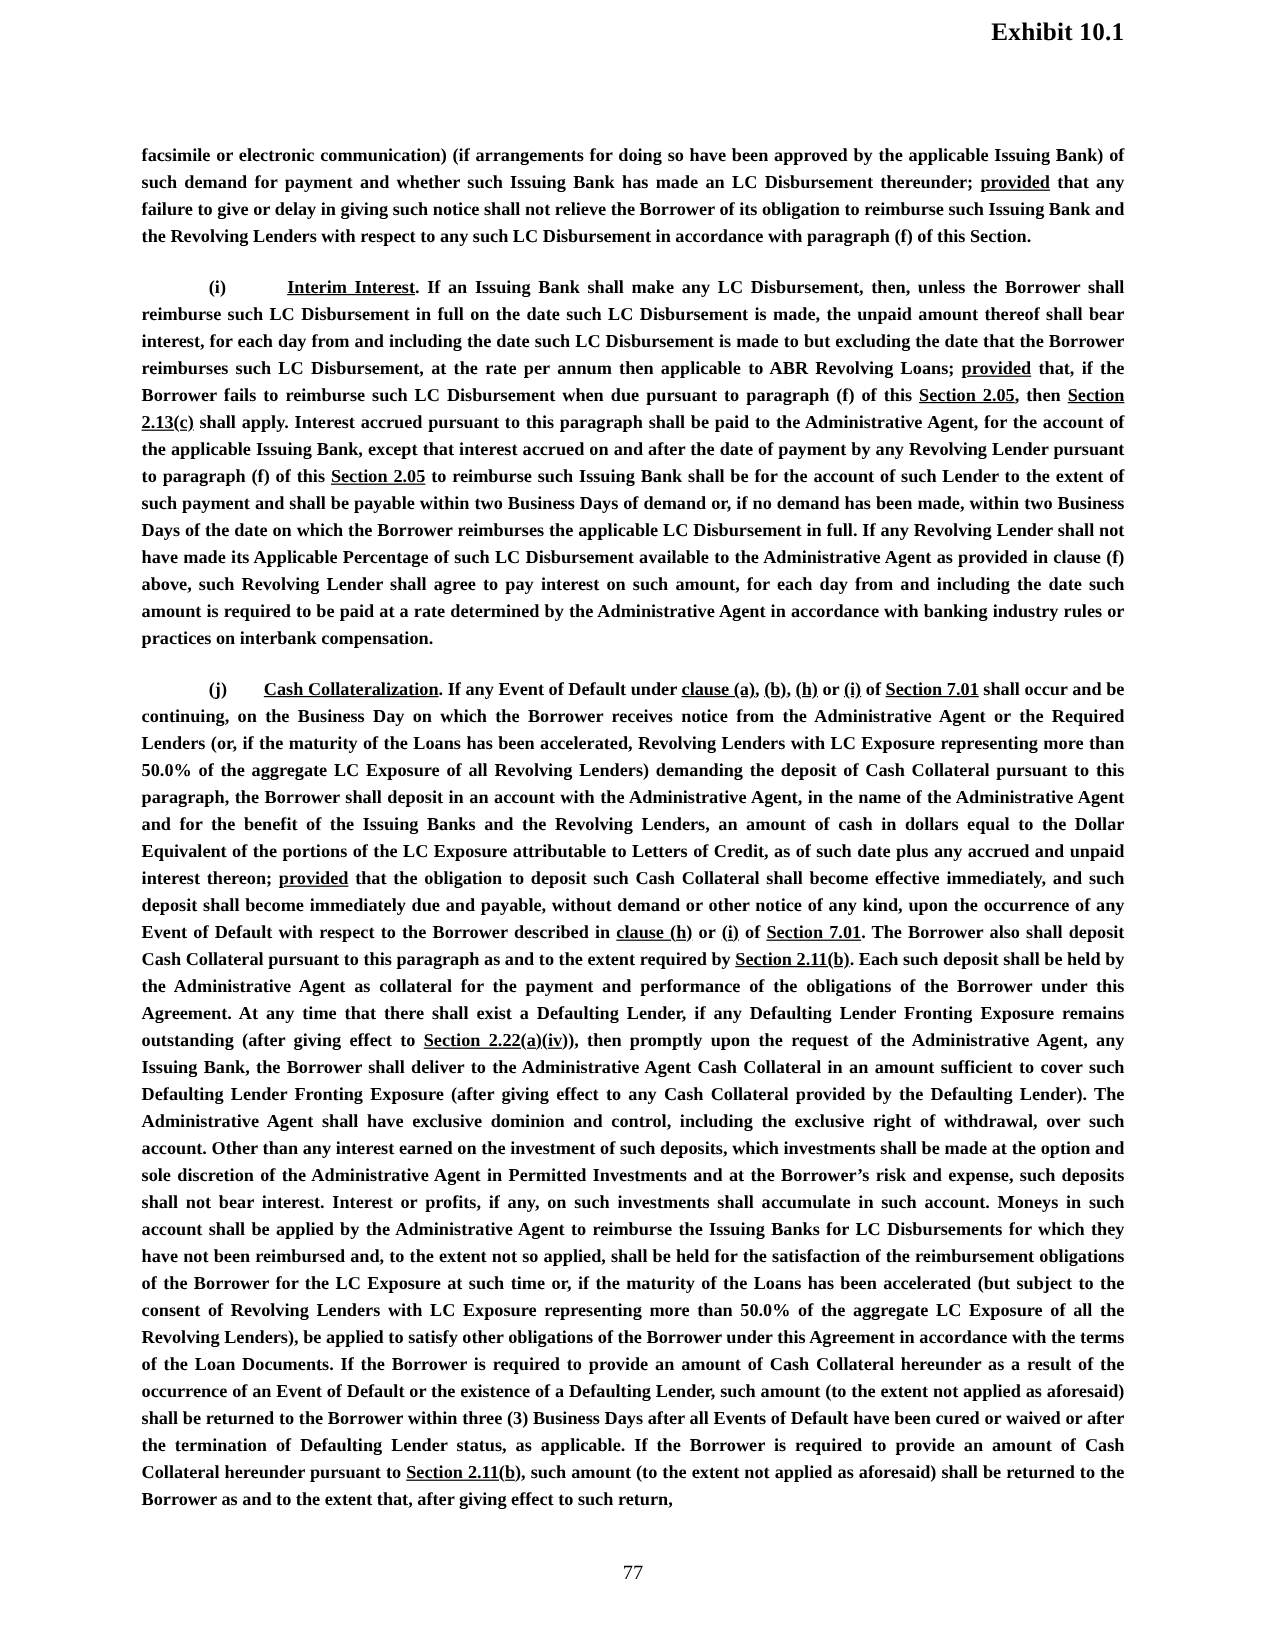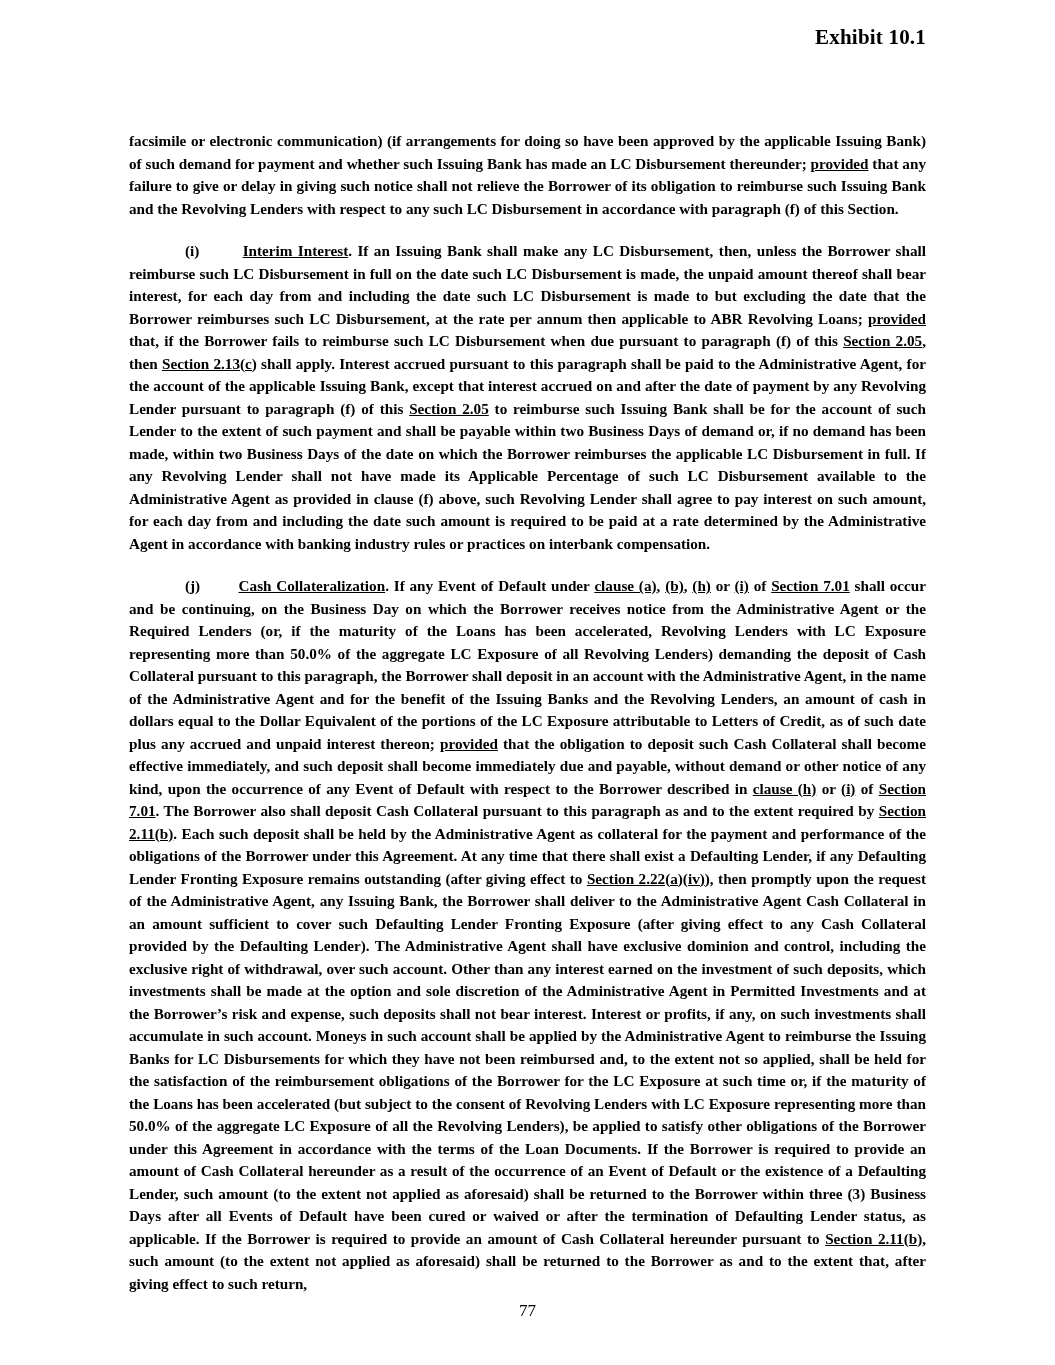--- a/index.html
+++ b/index.html
@@ -11,21 +11,21 @@
     width: 1055px;
     min-height: 1365px;
     font-family: "Liberation Serif", "DejaVu Serif", serif;
     color: #000000;
     position: relative;
   }
   .page {
     width: 1055px;
     min-height: 1365px;
     box-sizing: border-box;
-    padding: 11px;
+    padding: 0;
     position: relative;
   }
   .exhibit-header {
     text-align: right;
     font-size: 21px;
     font-weight: bold;
     padding-top: 14px;
     padding-right: 118px;
     letter-spacing: 0.2px;
   }

